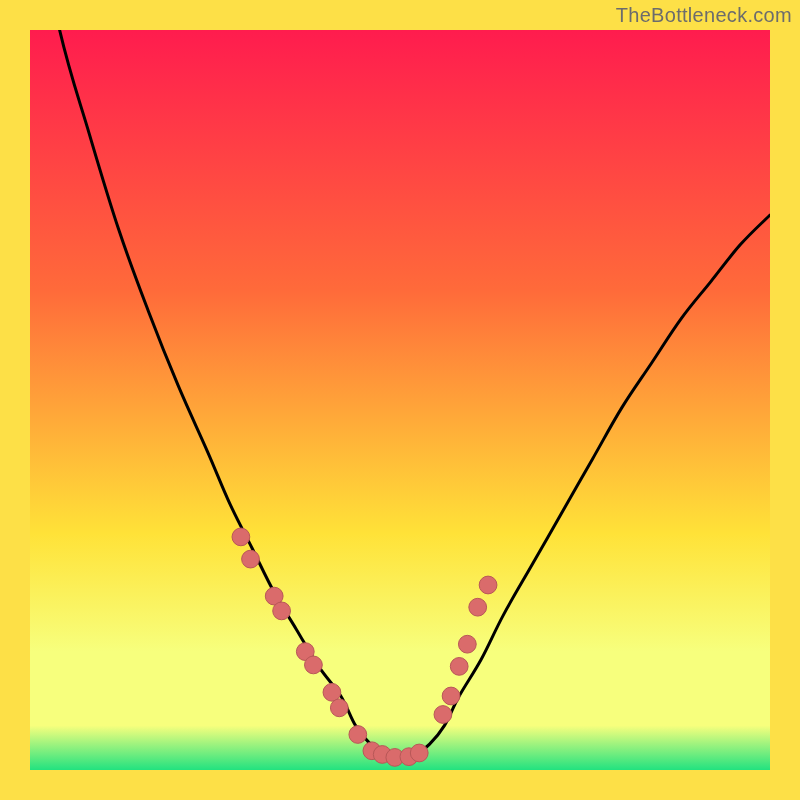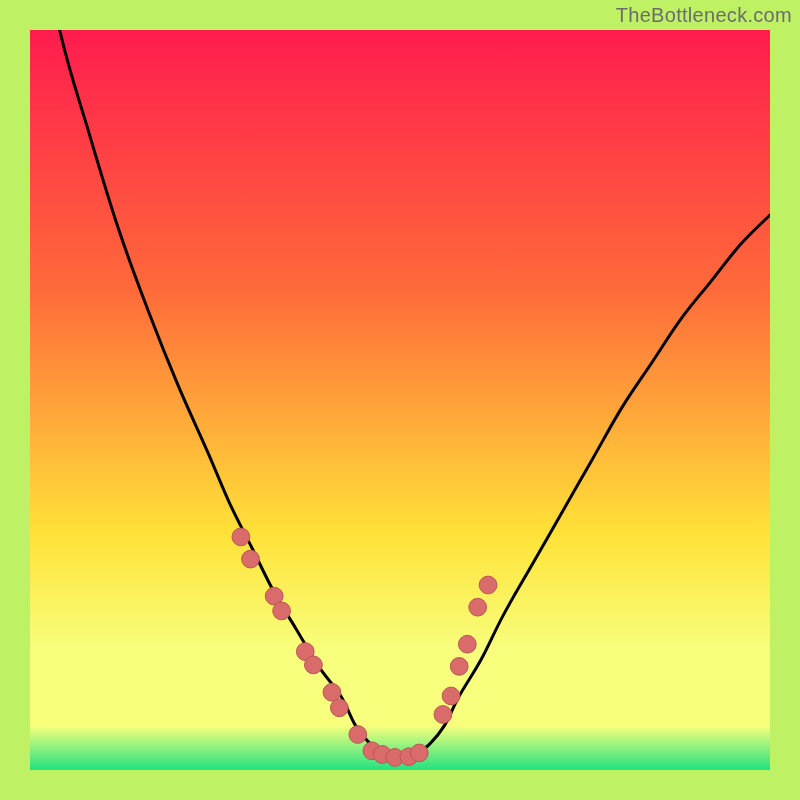--- a/index.html
+++ b/index.html
@@ -7,21 +7,21 @@
     padding: 0;
     width: 800px;
     height: 800px;
     overflow: hidden;
     background: #000;
     font-family: Arial, Helvetica, sans-serif;
   }
   .outer {
     width: 800px;
     height: 800px;
-    background: #bef264;
+    background: #fde047;
     position: relative;
   }
   .plot {
     position: absolute;
     left: 30px;
     top: 30px;
     width: 740px;
     height: 740px;
     overflow: hidden;
   }

